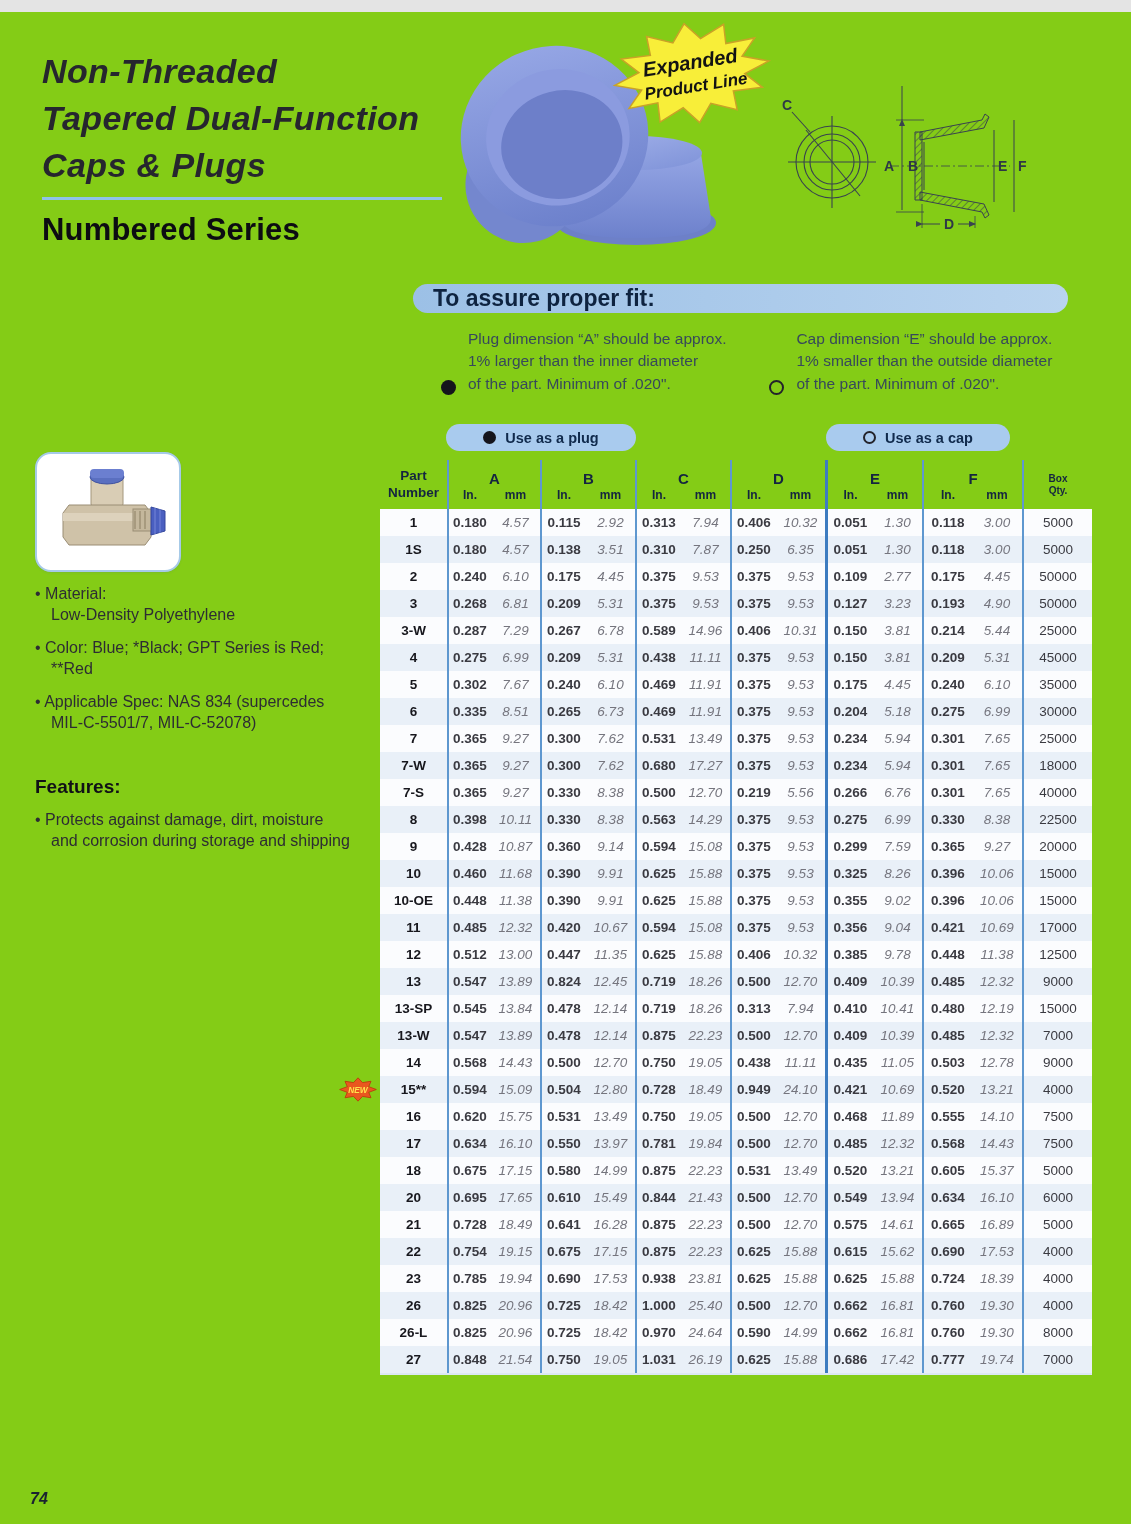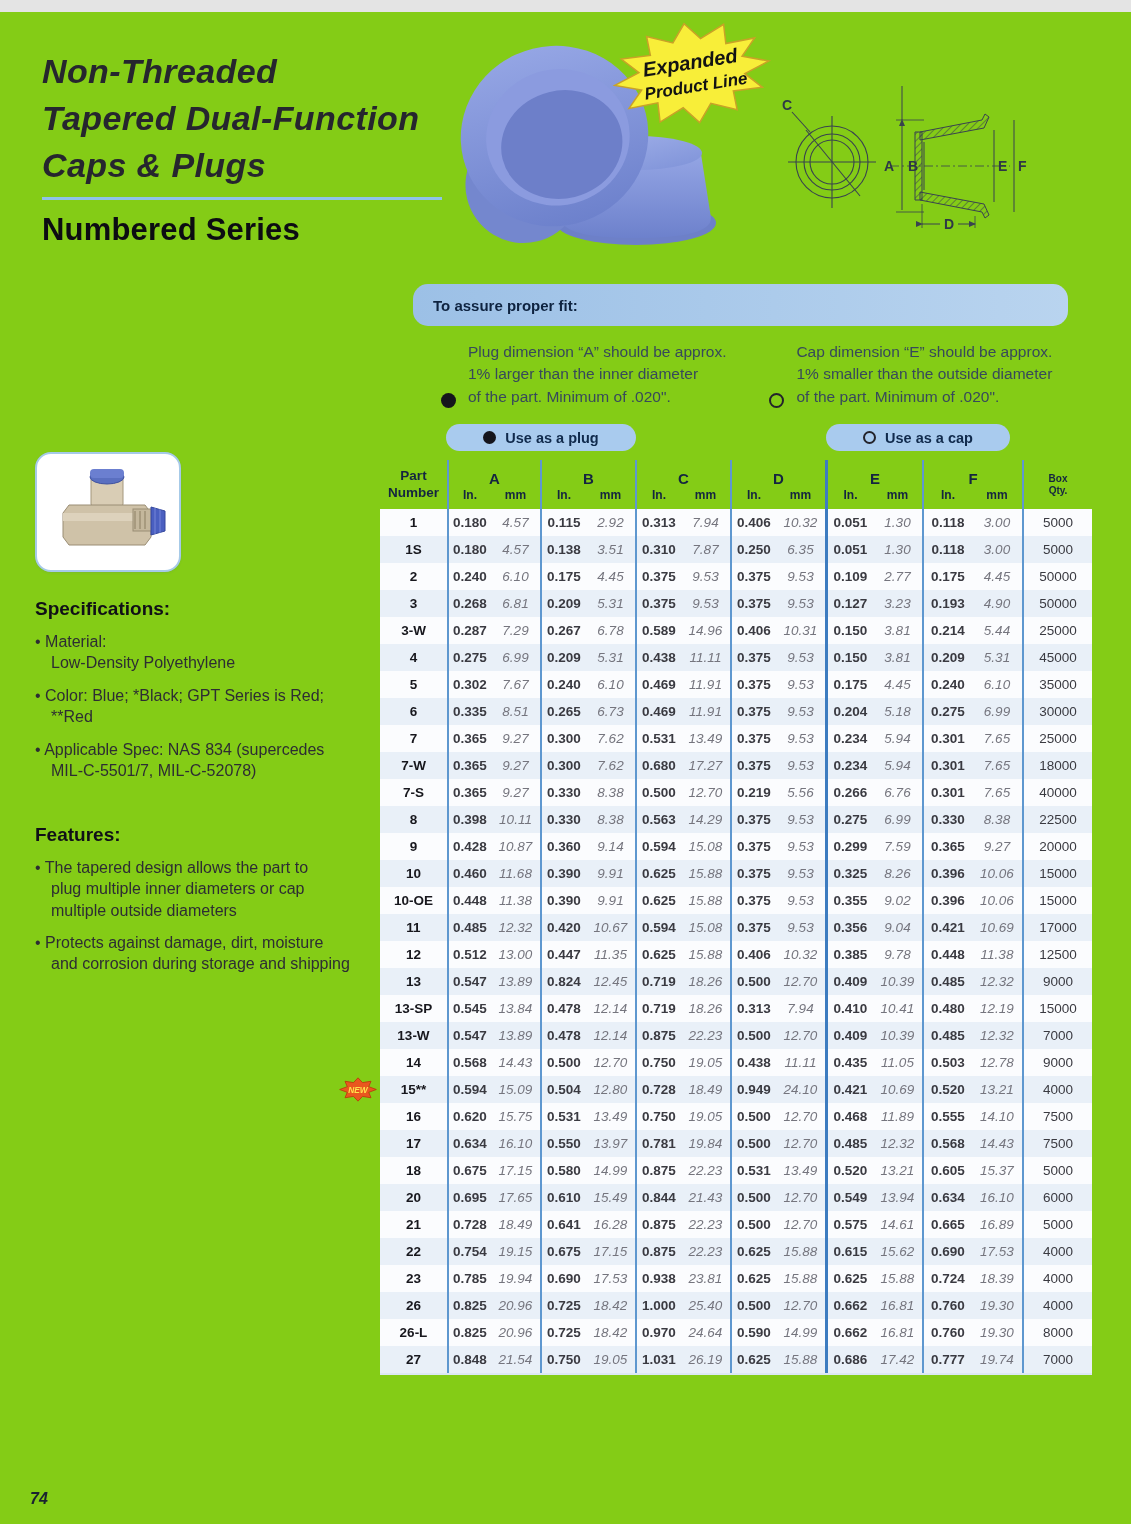--- a/index.html
+++ b/index.html
@@ -14,23 +14,23 @@
   .series-title{font-size:31px;font-weight:800;color:#0c0c12;margin-top:12px;letter-spacing:.2px;}
 
   
   .caps-photo{position:absolute;left:443px;top:14px;}
   .expanded-badge{position:absolute;left:612px;top:8px;transform:rotate(-9deg);}
   .dim-diagram{position:absolute;left:772px;top:74px;}
   svg text{font-family:"Liberation Sans",sans-serif;}
 
   
   .fit{position:absolute;left:413px;top:272px;width:655px;}
-  .fit-band{height:42px;border-radius:15px;background:linear-gradient(90deg,#9cc0e6,#b9d4ef);
+  .fit-band{height:29px;border-radius:15px;background:linear-gradient(90deg,#9cc0e6,#b9d4ef);
             display:flex;align-items:center;padding-left:20px;
-            font-size:15px;font-weight:700;color:#0e2340;}
+            font-size:23px;font-weight:700;color:#0e2340;}
   .fit-cols{display:flex;margin-top:15px;}
   .fit-item{display:flex;align-items:flex-end;}
   .fit-item.left{margin-left:28px;width:330px;}
   .fit-item.right{width:300px;}
   .dot{flex:0 0 15px;width:15px;height:15px;border-radius:50%;background:#15151c;margin:3px 12px 0 0;}
   .ring{flex:0 0 15px;width:15px;height:15px;border-radius:50%;border:2.5px solid #23232b;
         box-sizing:border-box;background:transparent;margin:3px 12px 0 0;}
   .fit-text{margin:0;font-size:15.5px;line-height:1.45;color:#37495b;white-space:pre-line;}
 
   
@@ -200,34 +200,30 @@
         <rect x="16" y="50" width="88" height="8" fill="#ddd2bc"></rect>
         <rect x="86" y="46" width="22" height="22" fill="#c4b79c" stroke="#9a8d74"></rect>
         <line x1="88" y1="48" x2="88" y2="66" stroke="#8b7e63"></line>
         <line x1="93" y1="48" x2="93" y2="66" stroke="#8b7e63"></line>
         <line x1="98" y1="48" x2="98" y2="66" stroke="#8b7e63"></line>
         <polygon points="104,44 118,48 118,68 104,72" fill="#4a5fc0" stroke="#34479c"></polygon>
         <line x1="108" y1="45" x2="108" y2="71" stroke="#7486d8"></line>
         <line x1="113" y1="46" x2="113" y2="70" stroke="#7486d8"></line>
       </svg>
     </div>
-    <h3 class="side-h">Specifications:</h3>
     <ul class="side-list">
       <li>Material:
 Low-Density Polyethylene</li>
       <li>Color: Blue; *Black; GPT Series is Red;
 **Red</li>
       <li>Applicable Spec: NAS 834 (supercedes
 MIL-C-5501/7, MIL-C-52078)</li>
     </ul>
     <h3 class="side-h features">Features:</h3>
     <ul class="side-list">
-      <li>The tapered design allows the part to
-plug multiple inner diameters or cap
-multiple outside diameters</li>
       <li>Protects against damage, dirt, moisture
 and corrosion during storage and shipping</li>
     </ul>
   </aside>
 
   <section class="table">
     <div class="pill-row">
       <div class="pill plug">
         <span class="dot sm"></span>
         <span>Use as a plug</span>

